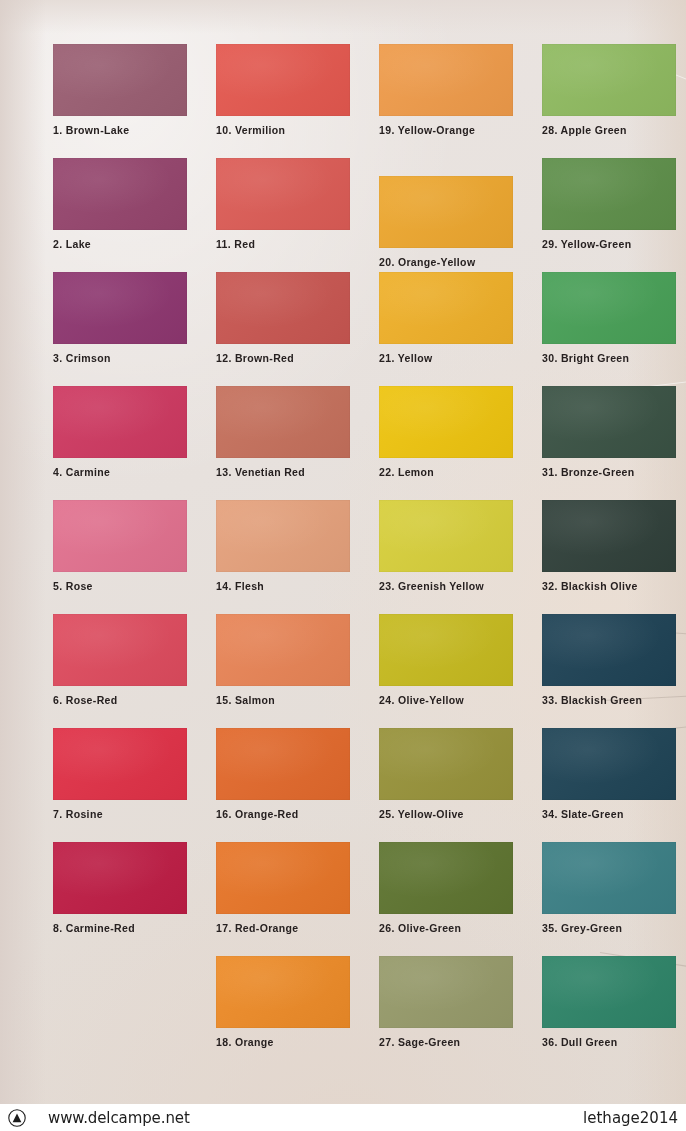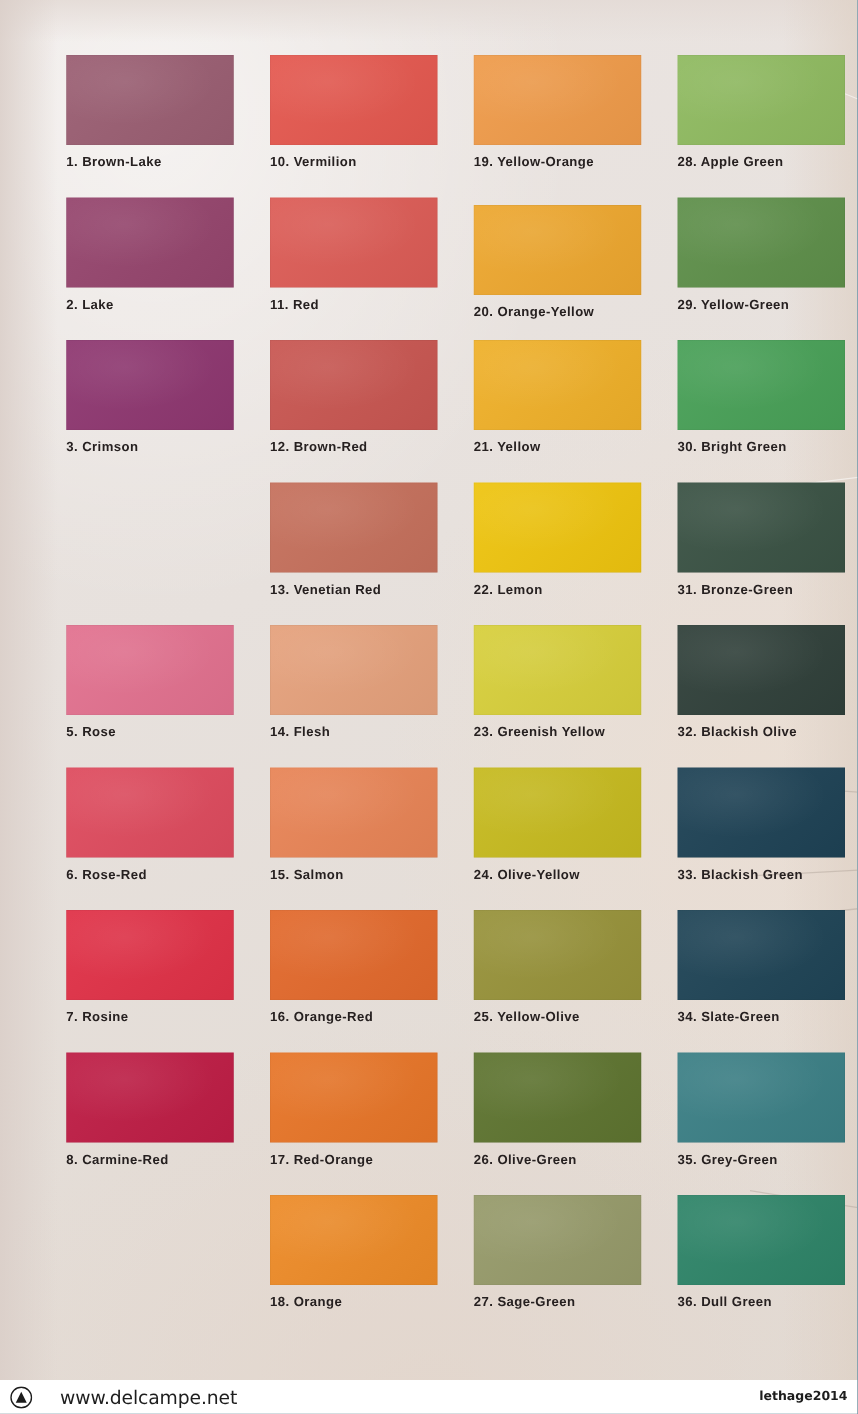--- a/index.html
+++ b/index.html
@@ -109,23 +109,22 @@
     gap: 22px;
   }
   .wm-text {
     font-family: "DejaVu Sans", sans-serif;
     font-size: 15px;
     color: #1d1d1d;
     letter-spacing: -0.1px;
   }
   .wm-right {
     font-family: "DejaVu Sans", sans-serif;
-    font-size: 10px;
+    font-size: 15px;
     color: #1d1d1d;
-    font-weight: bold;
   }
   .delcampe-mark { display: block; }
 </style>
 </head>
 <body>
 
 <div id="page">
 
   <div class="paper"></div>
   <div class="paper-shade-top"></div>
@@ -145,20 +144,24 @@
         <div class="label">1. Brown-Lake</div>
       </div>
       <div class="cell" style="left: 53px; top: 158px;">
         <div class="swatch" style="background: rgb(149, 69, 109);"></div>
         <div class="label">2. Lake</div>
       </div>
       <div class="cell" style="left: 53px; top: 272px;">
         <div class="swatch" style="background: rgb(142, 55, 112);"></div>
         <div class="label">3. Crimson</div>
       </div>
+      <div class="cell" style="left: 53px; top: 386px;">
+        <div class="swatch" style="background: rgb(206, 57, 97);"></div>
+        <div class="label">4. Carmine</div>
+      </div>
       <div class="cell" style="left: 53px; top: 500px;">
         <div class="swatch" style="background: rgb(226, 113, 143);"></div>
         <div class="label">5. Rose</div>
       </div>
       <div class="cell" style="left: 53px; top: 614px;">
         <div class="swatch" style="background: rgb(222, 75, 94);"></div>
         <div class="label">6. Rose-Red</div>
       </div>
       <div class="cell" style="left: 53px; top: 728px;">
         <div class="swatch" style="background: rgb(224, 49, 71);"></div>
@@ -201,21 +204,21 @@
         <div class="label">17. Red-Orange</div>
       </div>
       <div class="cell" style="left: 216px; top: 956px;">
         <div class="swatch" style="background: rgb(237, 139, 40);"></div>
         <div class="label">18. Orange</div>
       </div>
       <div class="cell" style="left: 379px; top: 44px;">
         <div class="swatch" style="background: rgb(239, 155, 74);"></div>
         <div class="label">19. Yellow-Orange</div>
       </div>
-      <div class="cell" style="left: 379px; top: 164px;">
+      <div class="cell" style="left: 379px; top: 176px;">
         <div class="swatch" style="background: rgb(237, 167, 47);"></div>
         <div class="label">20. Orange-Yellow</div>
       </div>
       <div class="cell" style="left: 379px; top: 272px;">
         <div class="swatch" style="background: rgb(239, 176, 41);"></div>
         <div class="label">21. Yellow</div>
       </div>
       <div class="cell" style="left: 379px; top: 386px;">
         <div class="swatch" style="background: rgb(238, 196, 15);"></div>
         <div class="label">22. Lemon</div>

